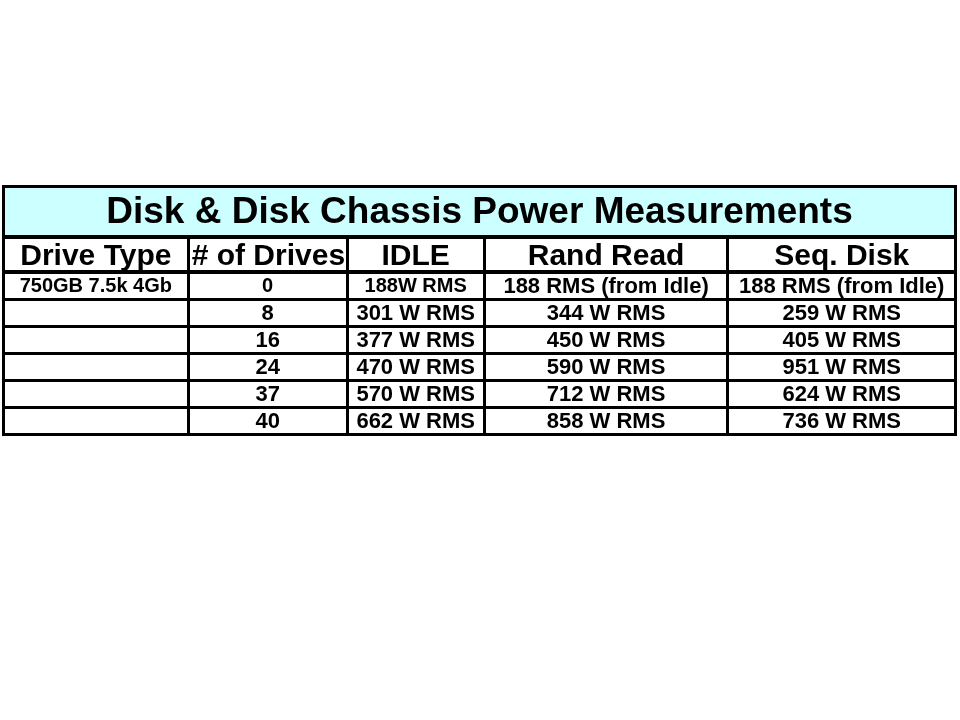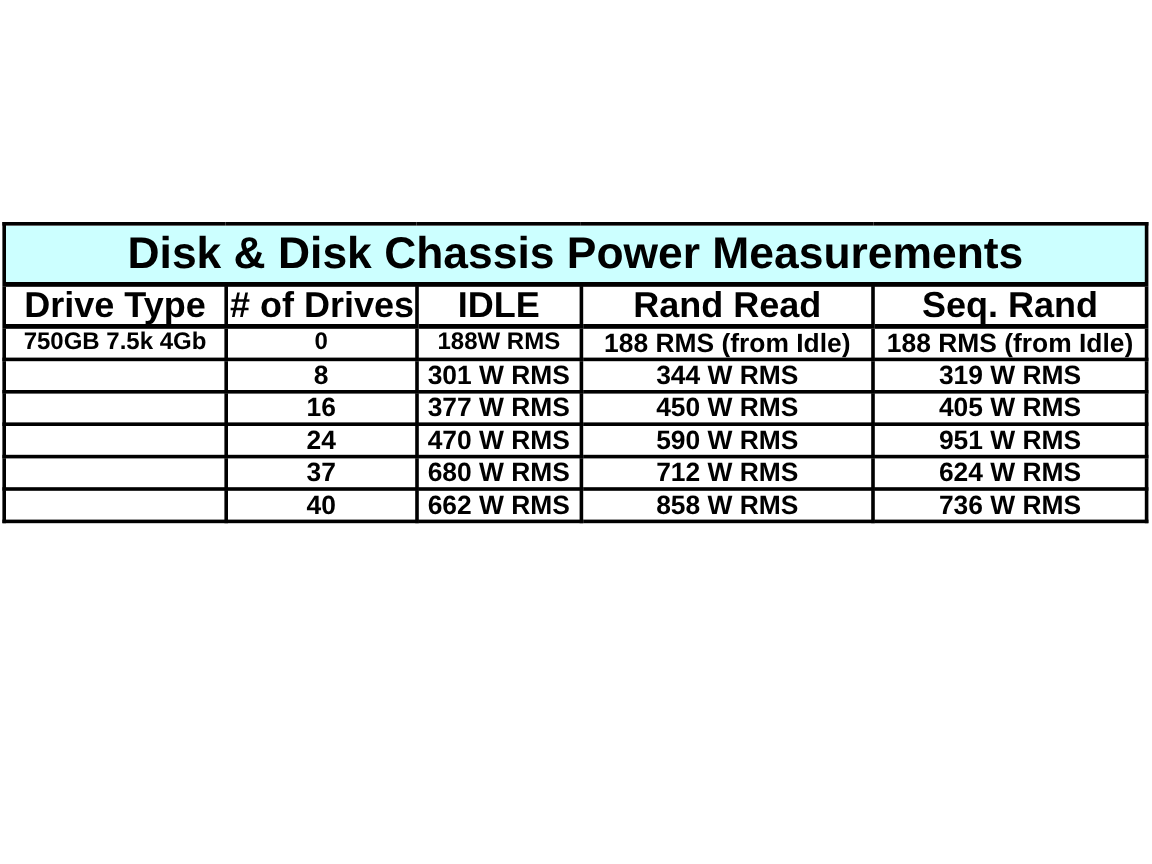--- a/index.html
+++ b/index.html
@@ -73,56 +73,56 @@
     </colgroup>
     <thead>
       <tr class="title-row">
         <th colspan="5">Disk &amp; Disk Chassis Power Measurements</th>
       </tr>
       <tr class="header-row">
         <th>Drive Type</th>
         <th># of Drives</th>
         <th>IDLE</th>
         <th>Rand Read</th>
-        <th>Seq. Rand</th>
+        <th>Seq. Disk</th>
       </tr>
     </thead>
     <tbody>
         <tr>
           <td>750GB 7.5k 4Gb</td>
           <td>0</td>
           <td>188W RMS</td>
           <td>188 RMS (from Idle)</td>
           <td>188 RMS (from Idle)</td>
         </tr>
         <tr>
           <td></td>
           <td>8</td>
           <td>301 W RMS</td>
           <td>344 W RMS</td>
-          <td>319 W RMS</td>
+          <td>259 W RMS</td>
         </tr>
         <tr>
           <td></td>
           <td>16</td>
           <td>377 W RMS</td>
           <td>450 W RMS</td>
           <td>405 W RMS</td>
         </tr>
         <tr>
           <td></td>
           <td>24</td>
           <td>470 W RMS</td>
           <td>590 W RMS</td>
           <td>951 W RMS</td>
         </tr>
         <tr>
           <td></td>
           <td>37</td>
-          <td>680 W RMS</td>
+          <td>570 W RMS</td>
           <td>712 W RMS</td>
           <td>624 W RMS</td>
         </tr>
         <tr>
           <td></td>
           <td>40</td>
           <td>662 W RMS</td>
           <td>858 W RMS</td>
           <td>736 W RMS</td>
         </tr>

